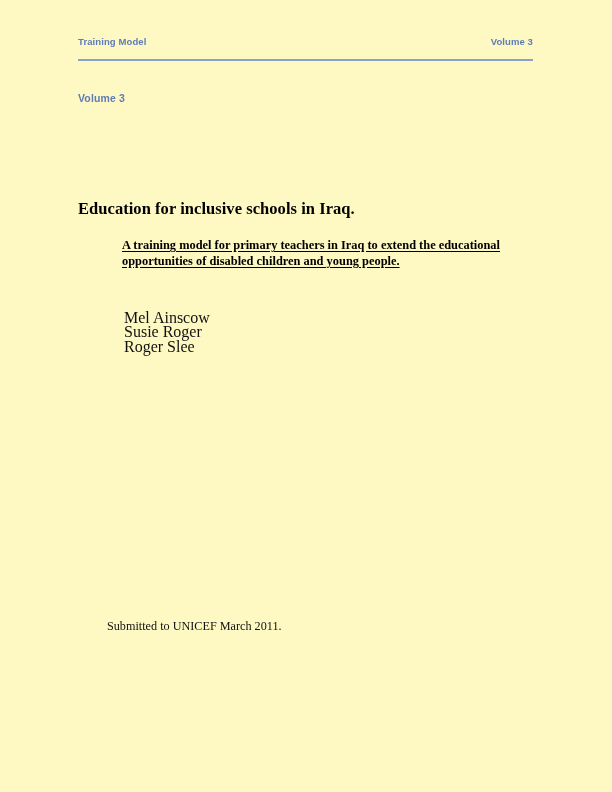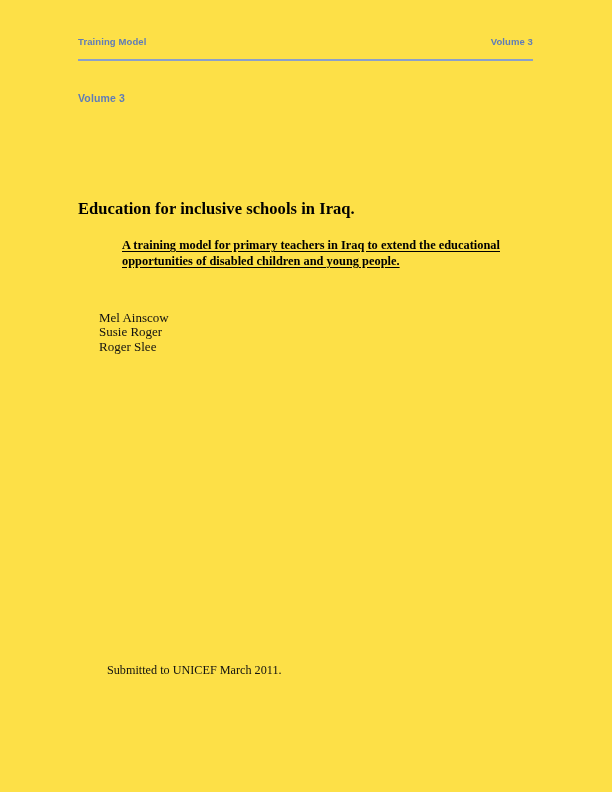--- a/index.html
+++ b/index.html
@@ -14,21 +14,21 @@
     position: relative;
     overflow: hidden;
     font-family: "Liberation Serif", "DejaVu Serif", serif;
     color: #000000;
     -webkit-font-smoothing: antialiased;
   }
 
   .page {
     position: absolute;
     inset: 0;
-    background: #fde047;
+    background: #fef9c3;
   }
 
   
   .running-header {
     position: absolute;
     left: 78px;
     top: 36px;
     width: 455px;
     display: flex;
     align-items: baseline;
@@ -106,35 +106,35 @@
     display: block;
     text-decoration: underline;
     text-underline-offset: 1.5px;
     white-space: nowrap;
     margin-left: 44px;
   }
 
   
   .authors {
     position: absolute;
-    left: 99px;
+    left: 124px;
     top: 311px;
     font-family: "Liberation Serif", "DejaVu Serif", serif;
     font-weight: normal;
-    font-size: 13px;
+    font-size: 16px;
     line-height: 14.4px;
     color: #111111;
   }
   .authors .author-name { display: block; white-space: nowrap; }
 
   
   .submission {
     position: absolute;
     left: 107px;
-    top: 663px;
+    top: 619px;
     font-family: "Liberation Serif", "DejaVu Serif", serif;
     font-weight: normal;
     font-size: 12.2px;
     color: #111111;
     white-space: nowrap;
   }
 </style>
 </head>
 <body>
 

